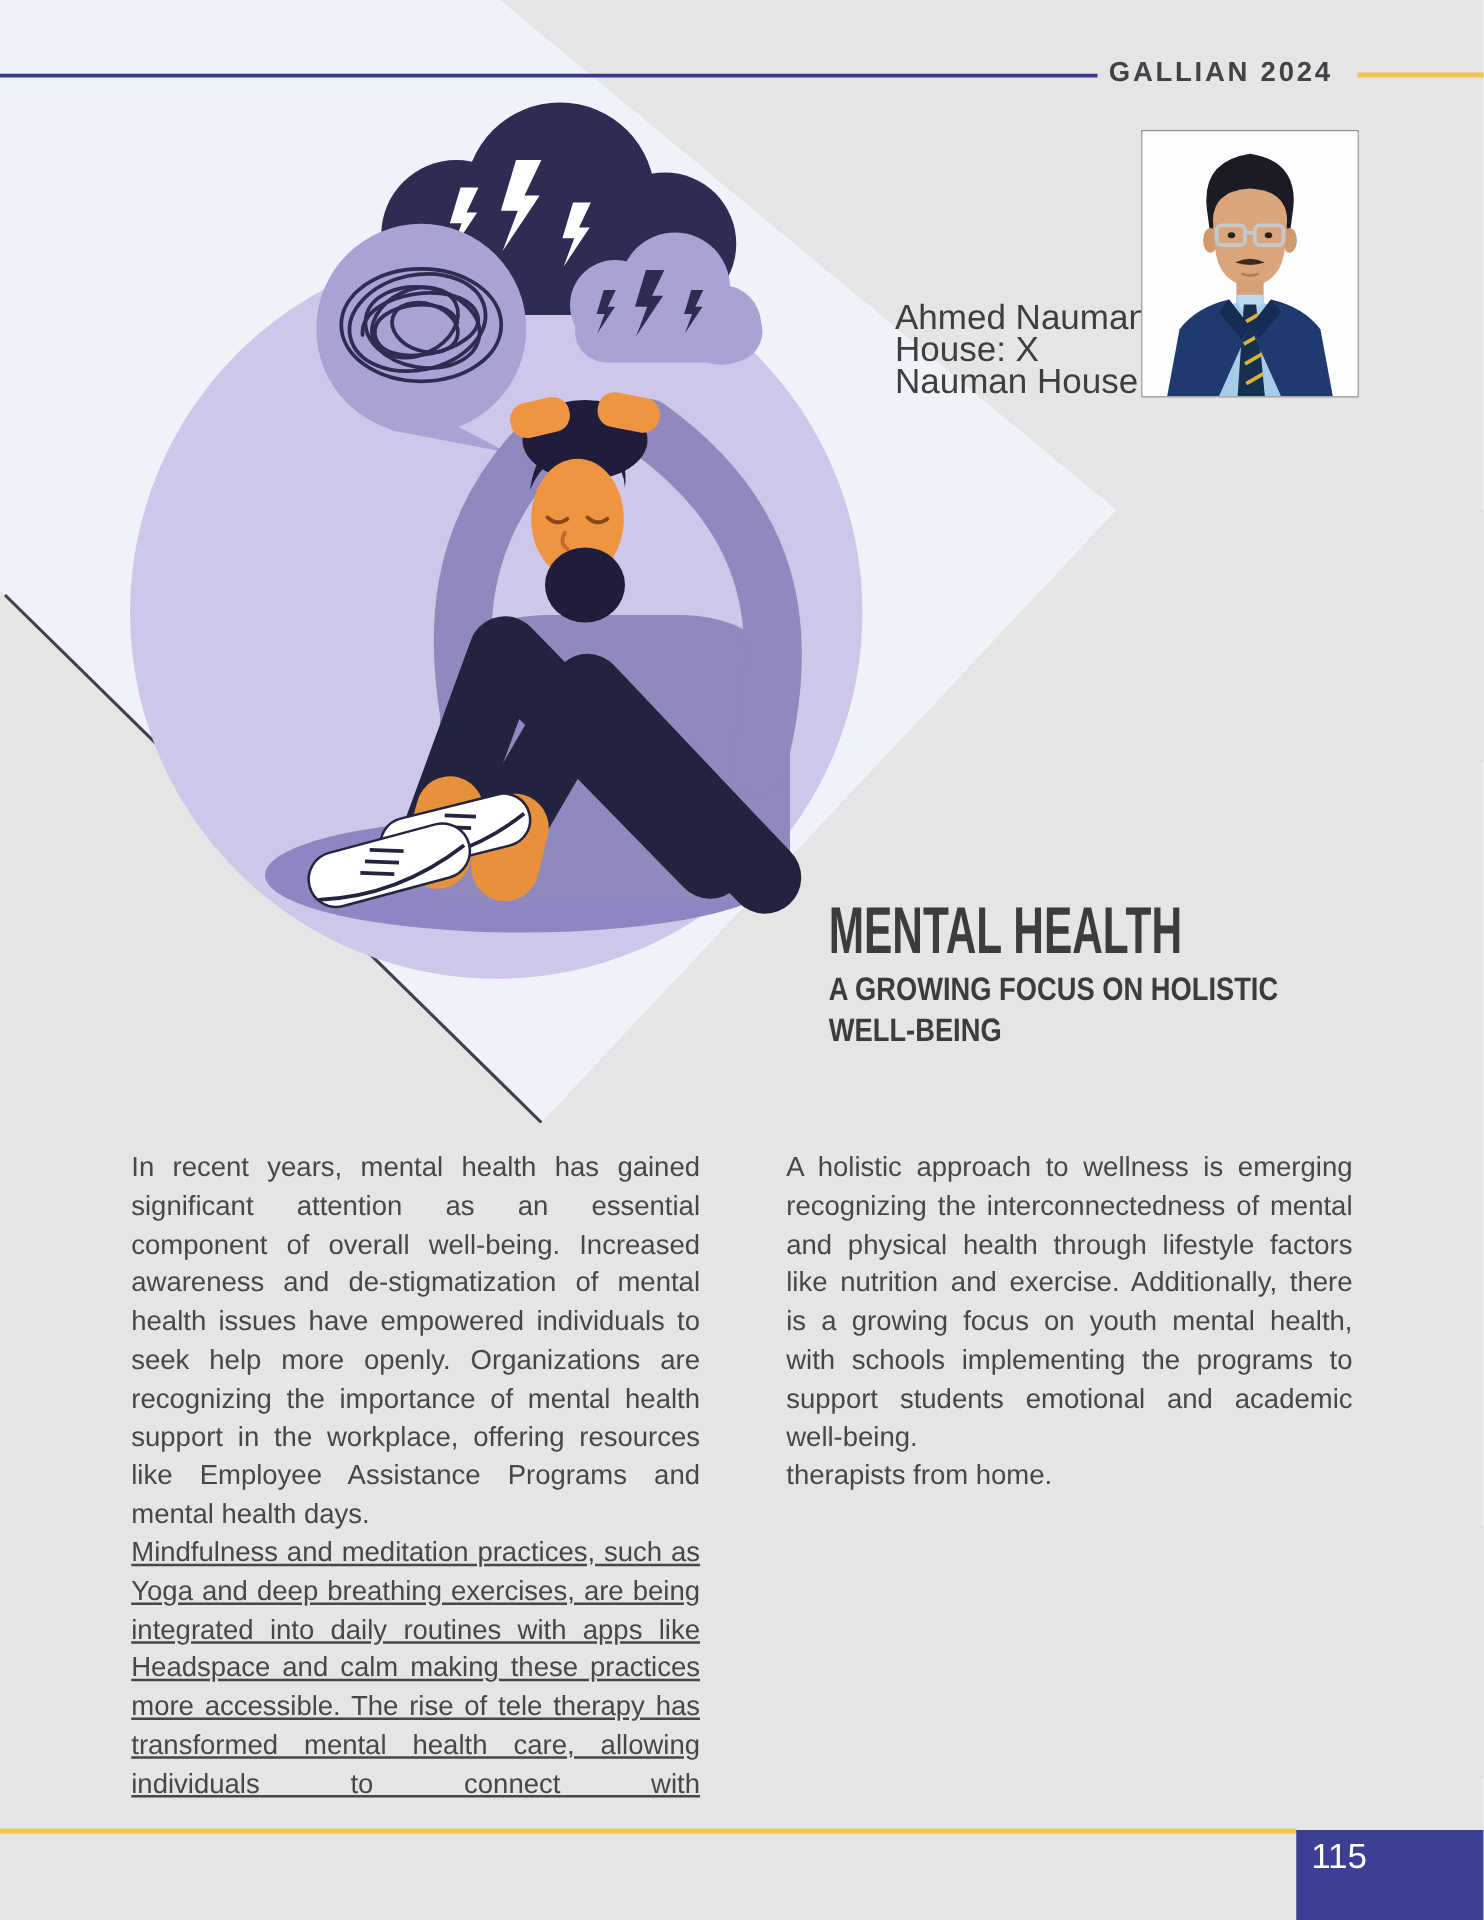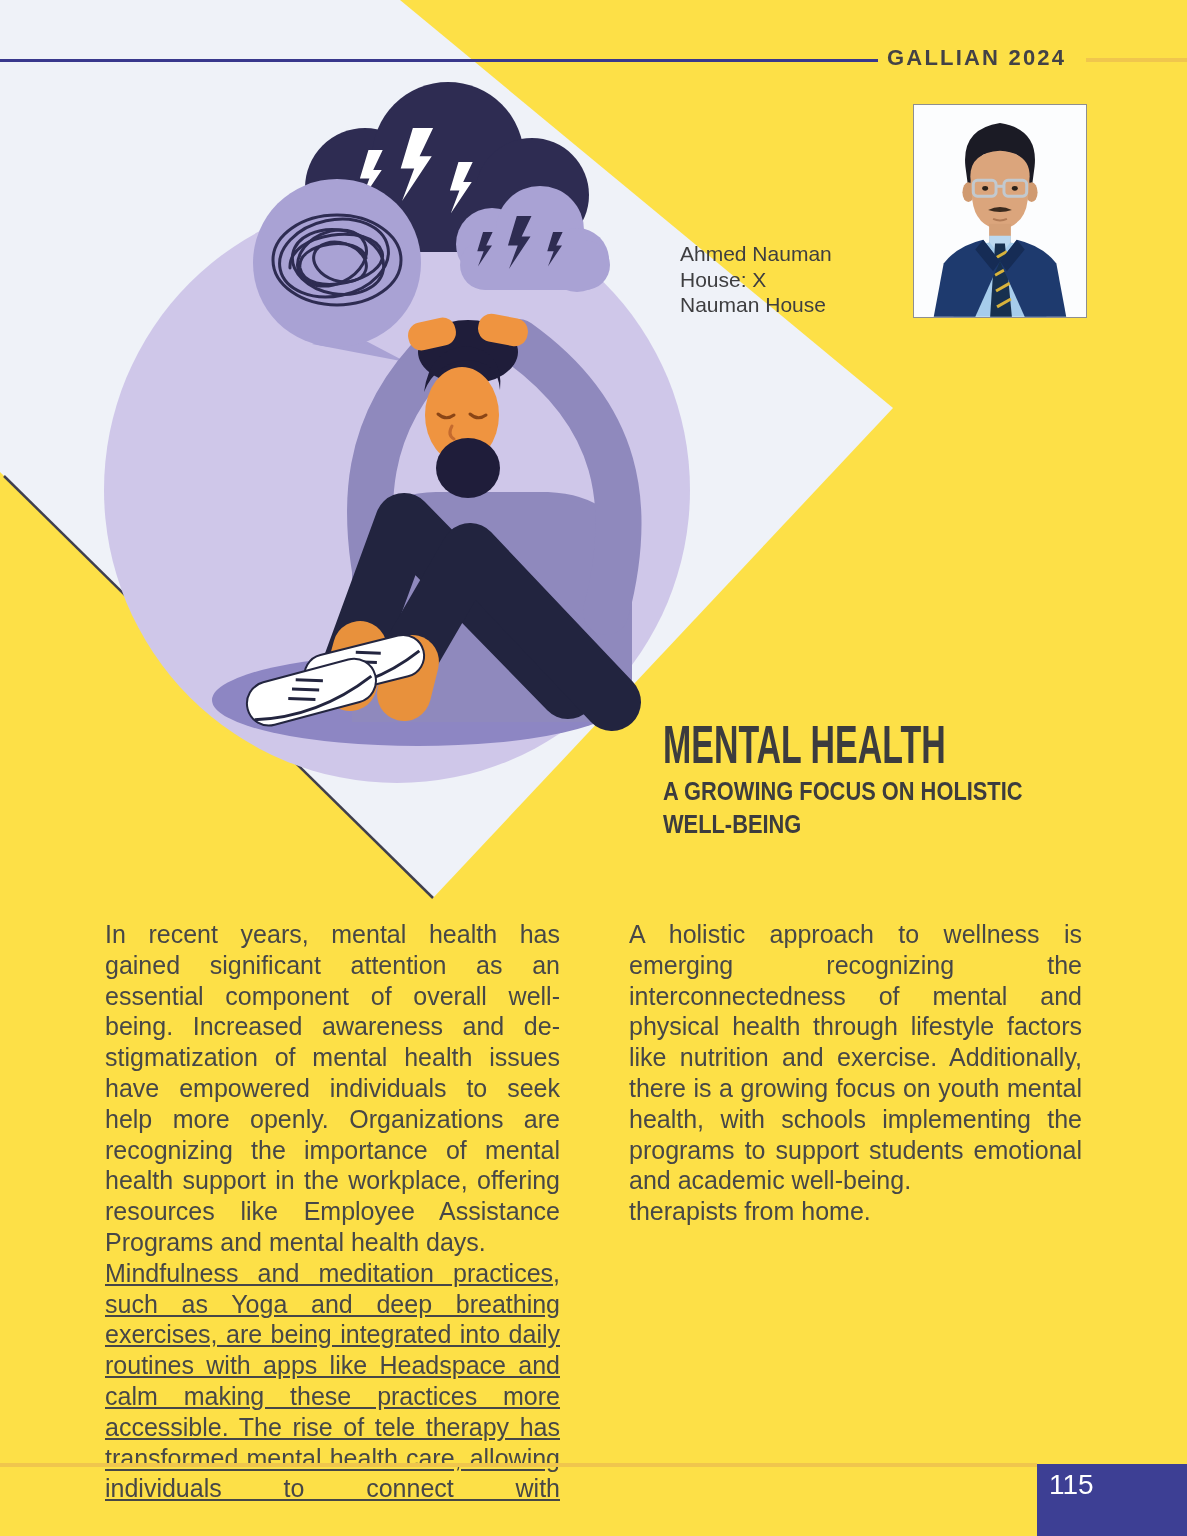--- a/index.html
+++ b/index.html
@@ -1,33 +1,33 @@
 <!DOCTYPE html>
 <html><head>
 <meta charset="utf-8">
 <style>
   html,body{margin:0;padding:0;background:#ffffff;}
   .page{
     position:relative;width:1187px;height:1536px;margin:0 auto;
-    background:#fde047;overflow:hidden;
+    background:#e5e5e5;overflow:hidden;
     font-family:"Liberation Sans",sans-serif;
   }
   .bg-svg{position:absolute;left:0;top:0;width:1187px;height:1536px;z-index:0;}
   
   .rule{position:absolute;z-index:2;}
   .rule-navy{left:0;top:59px;width:878px;height:3px;background:#39388c;}
   .rule-yellow-top{left:1086px;top:58px;width:101px;height:4px;background:#f0c64d;}
   .magazine-title{
     position:absolute;z-index:2;left:887px;top:45px;
     font-size:22px;font-weight:bold;letter-spacing:2.2px;color:#434246;white-space:nowrap;
   }
   
   .student-caption{
-    position:absolute;z-index:2;left:680px;top:241px;
-    font-size:21px;line-height:25.5px;color:#3e3e40;
+    position:absolute;z-index:2;left:716px;top:241px;
+    font-size:28px;line-height:25.5px;color:#3e3e40;
   }
   .student-photo{
     position:absolute;z-index:2;left:913px;top:104px;width:174px;height:214px;
     border:1px solid #8f8f8f;background:#fbfcfd;box-sizing:border-box;
   }
   .student-photo svg{display:block;width:100%;height:100%;}
   
   .article-title{
     position:absolute;z-index:2;left:663px;top:720px;
     font-size:53px;font-weight:bold;color:#3c3c3e;white-space:nowrap;
@@ -37,21 +37,21 @@
     position:absolute;z-index:2;left:663px;top:775px;width:440px;
     font-size:26px;font-weight:bold;color:#3c3c3e;line-height:33px;
     transform:scaleX(0.84);transform-origin:left top;
   }
   
   .columns{position:absolute;z-index:2;left:105px;top:919px;width:977px;}
   .col{position:absolute;top:0;}
   .col-left{left:0;width:455px;}
   .col-right{left:524px;width:453px;}
   .col p{
-    margin:0;font-size:25px;line-height:30.8px;color:#474747;
+    margin:0;font-size:22px;line-height:30.8px;color:#474747;
     text-align:justify;
   }
   .p-cont{text-align-last:justify;text-decoration:underline;}
   
   .rule-yellow-bottom{left:0;top:1463px;width:1037px;height:4px;background:#f0c64d;}
   .page-number-box{
     position:absolute;z-index:2;left:1037px;top:1464px;width:150px;height:72px;
     background:#3d3f94;
   }
   .page-number{

